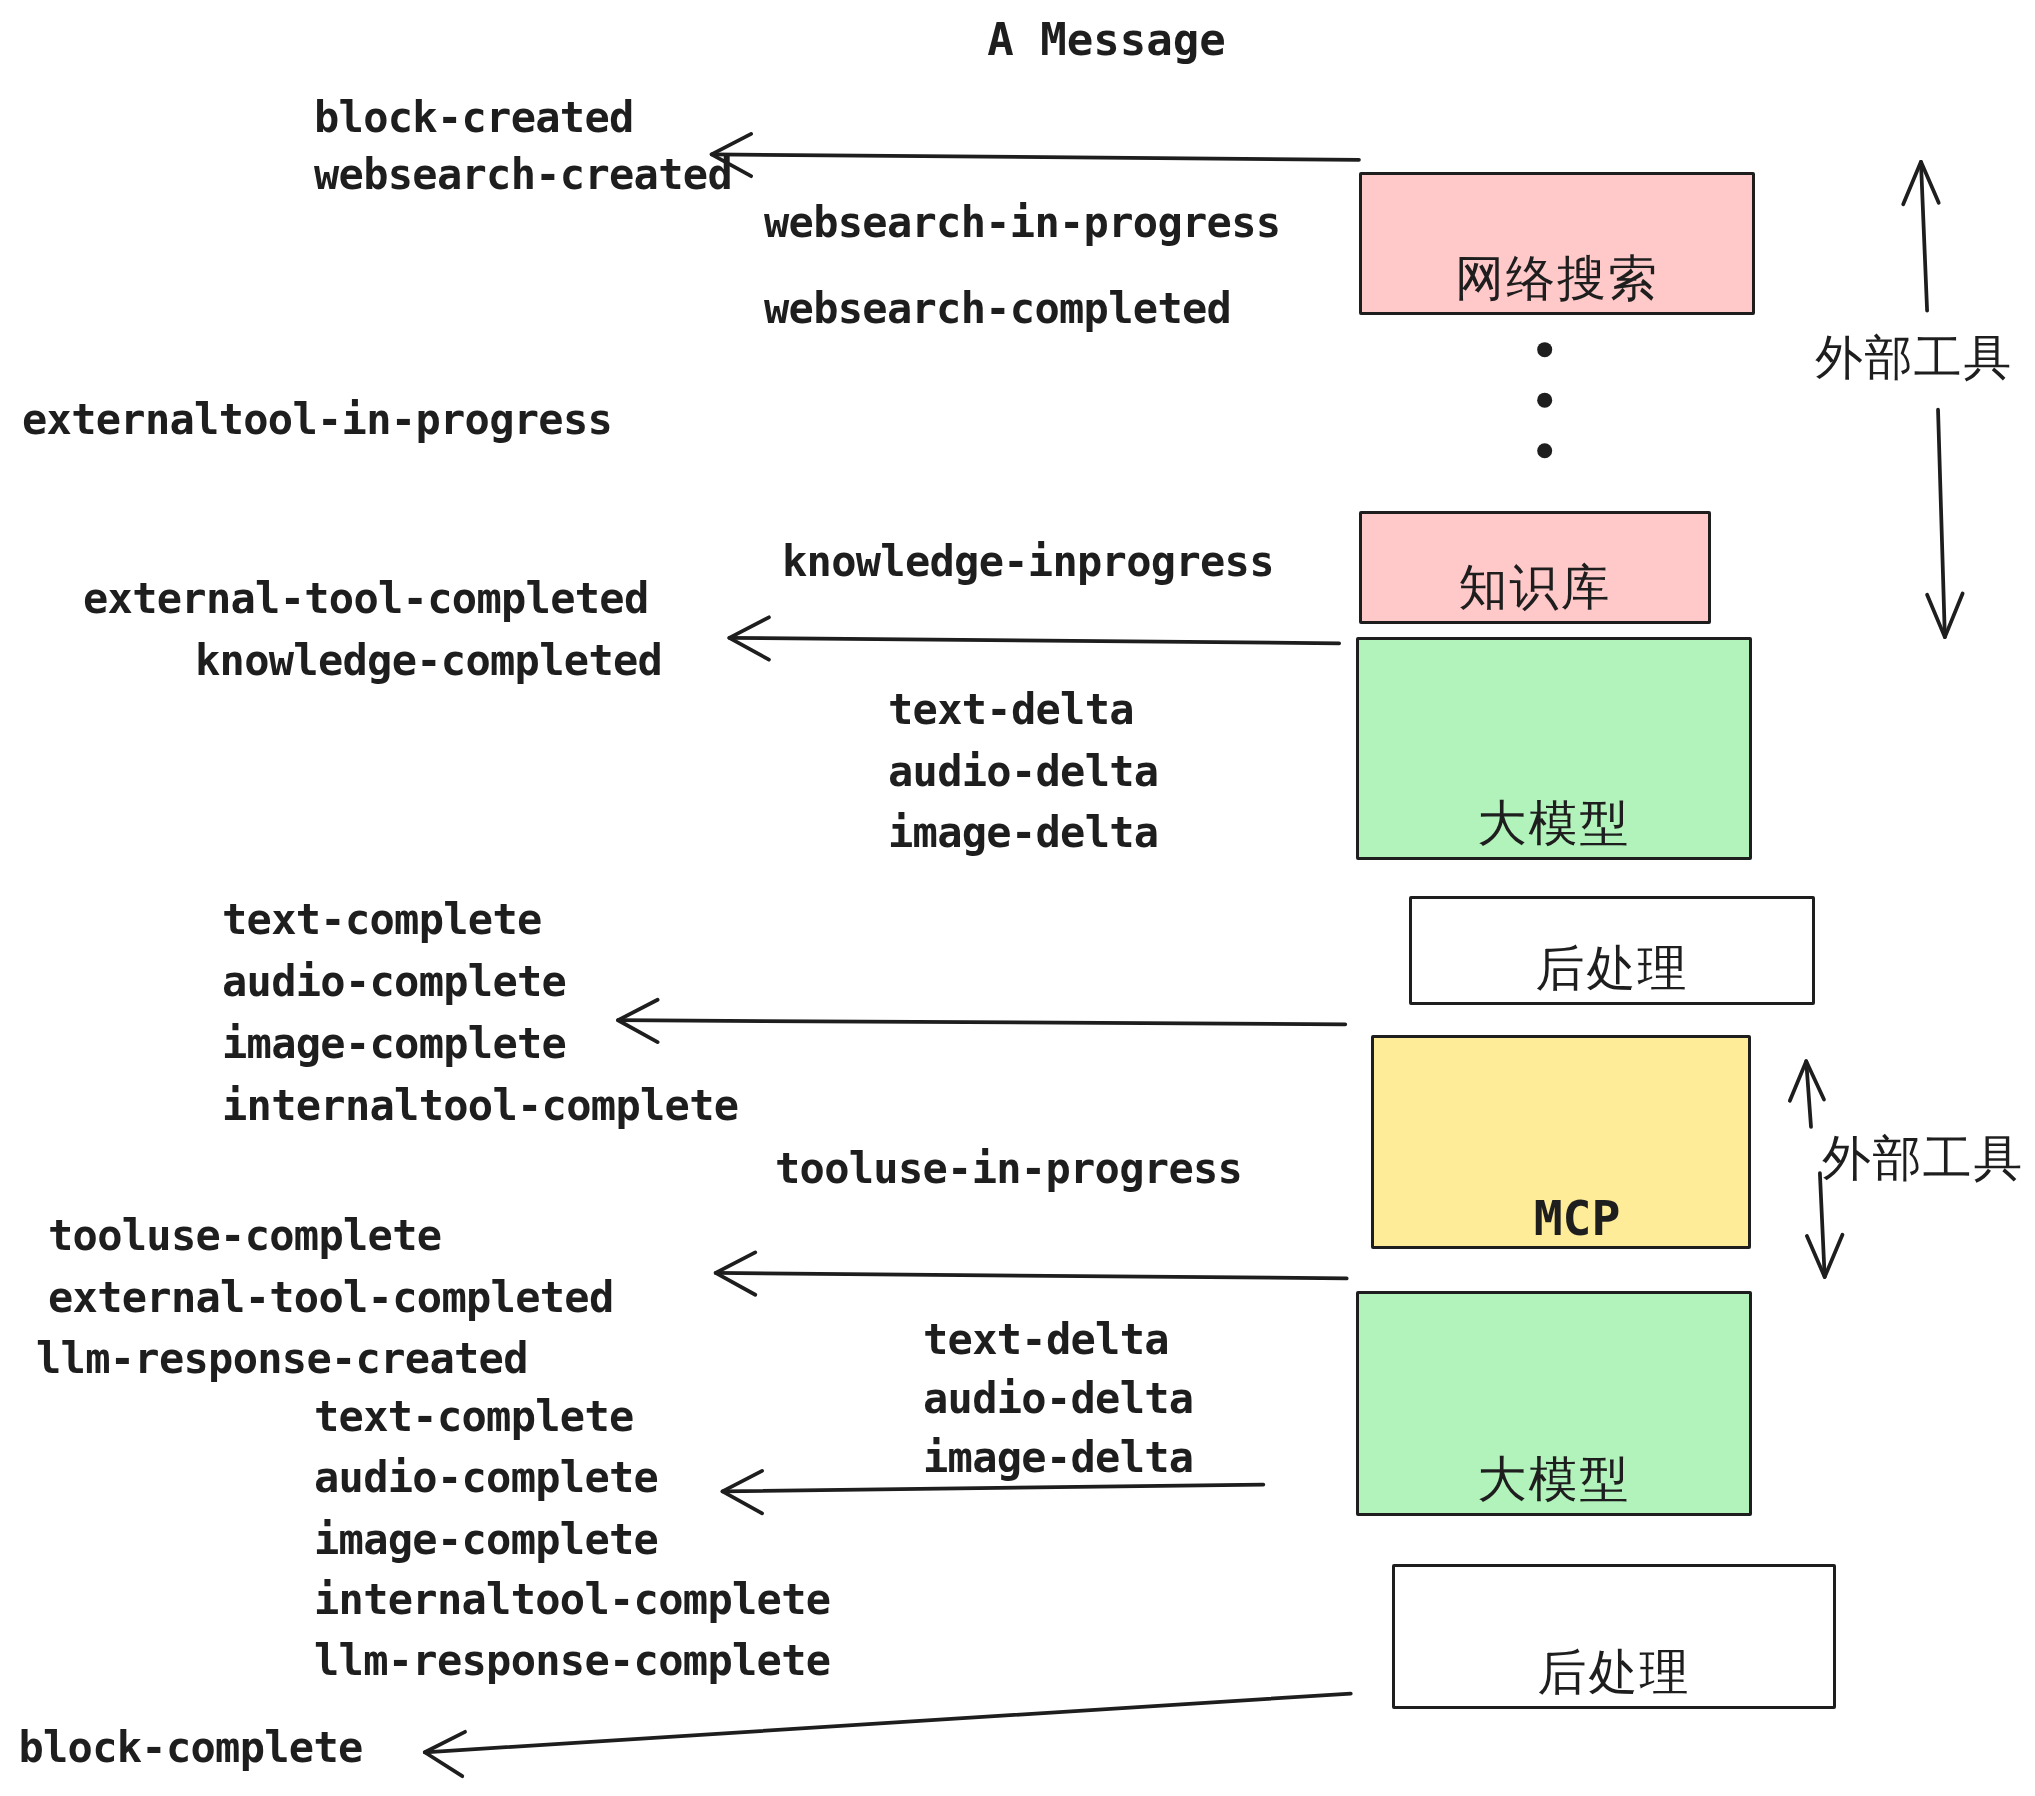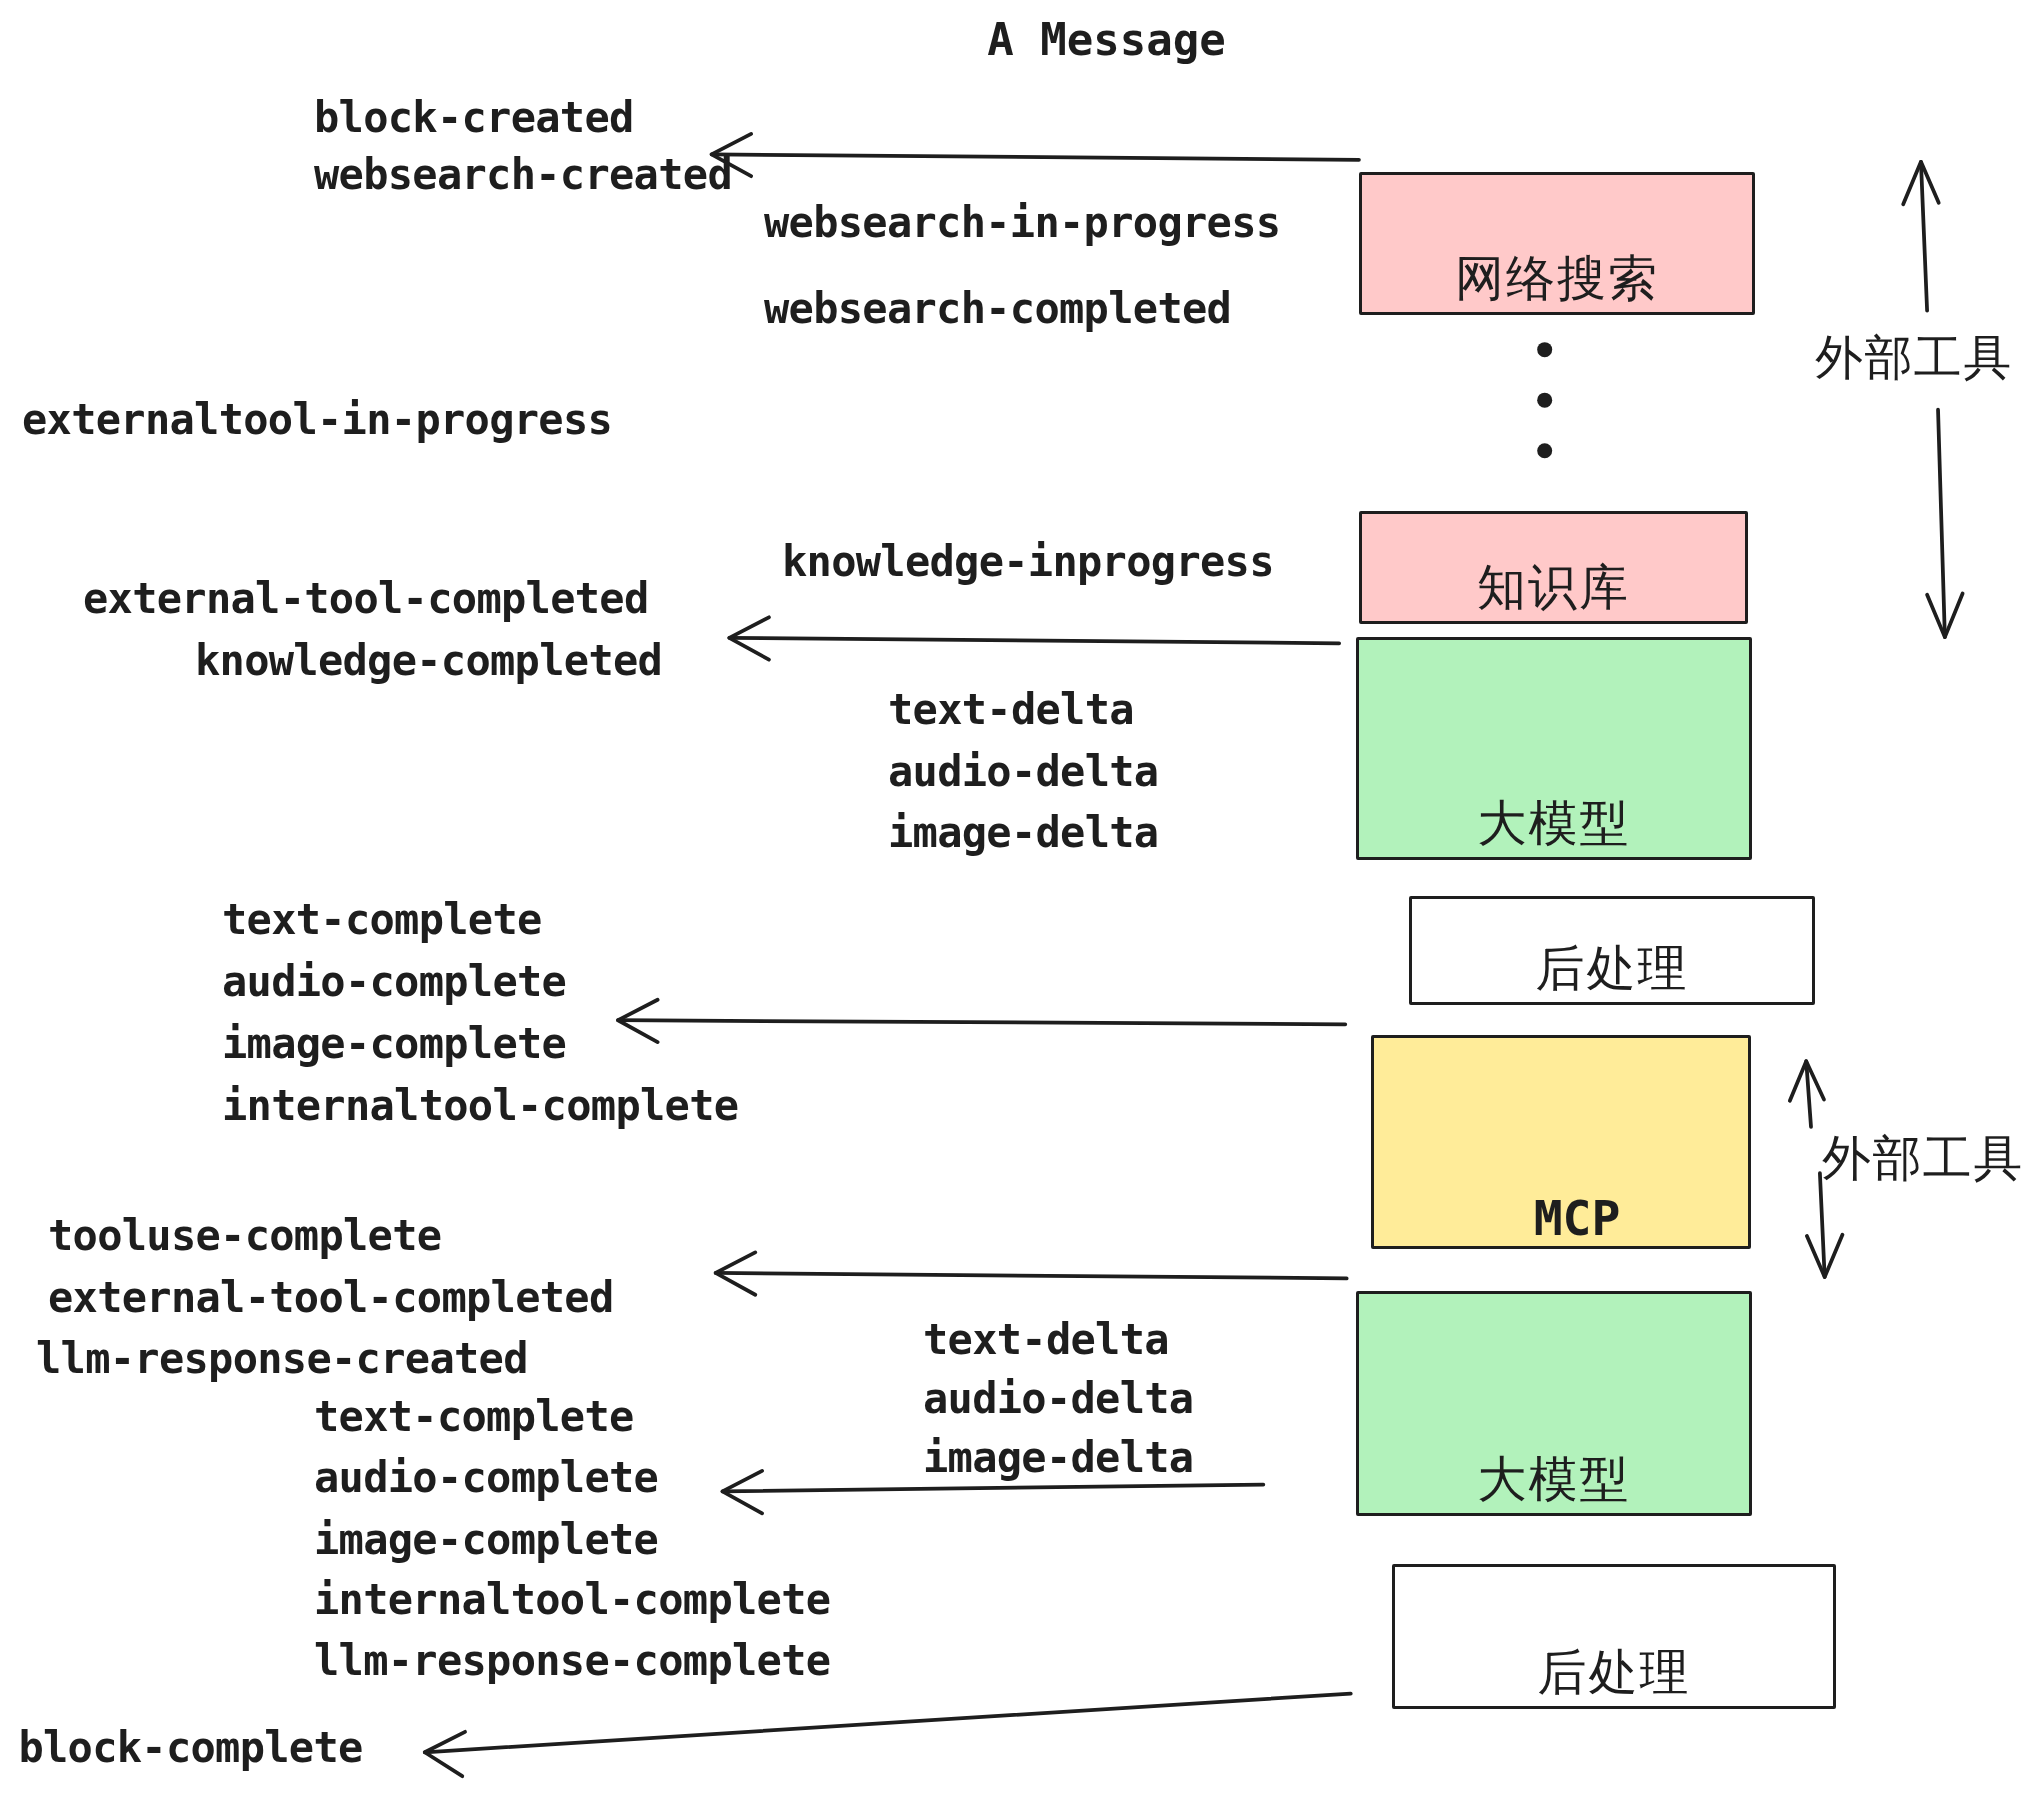--- a/index.html
+++ b/index.html
@@ -77,37 +77,38 @@
   <div class="evt" style="left:782px;top:540px;">knowledge-inprogress</div>
   <div class="evt" style="left:83px;top:577px;">external-tool-completed</div>
   <div class="evt" style="left:195px;top:639px;">knowledge-completed</div>
   <div class="evt" style="left:888px;top:688px;">text-delta</div>
   <div class="evt" style="left:888px;top:750px;">audio-delta</div>
   <div class="evt" style="left:888px;top:811px;">image-delta</div>
   <div class="evt" style="left:222px;top:898px;">text-complete</div>
   <div class="evt" style="left:222px;top:960px;">audio-complete</div>
   <div class="evt" style="left:222px;top:1022px;">image-complete</div>
   <div class="evt" style="left:222px;top:1084px;">internaltool-complete</div>
+  <div class="evt" style="left:775px;top:1147px;">tooluse-in-progress</div>
   <div class="evt" style="left:48px;top:1214px;">tooluse-complete</div>
   <div class="evt" style="left:48px;top:1276px;">external-tool-completed</div>
   <div class="evt" style="left:36px;top:1337px;">llm-response-created</div>
   <div class="evt" style="left:923px;top:1318px;">text-delta</div>
   <div class="evt" style="left:923px;top:1377px;">audio-delta</div>
   <div class="evt" style="left:923px;top:1436px;">image-delta</div>
   <div class="evt" style="left:314px;top:1395px;">text-complete</div>
   <div class="evt" style="left:314px;top:1456px;">audio-complete</div>
   <div class="evt" style="left:314px;top:1518px;">image-complete</div>
   <div class="evt" style="left:314px;top:1578px;">internaltool-complete</div>
   <div class="evt" style="left:314px;top:1639px;">llm-response-complete</div>
   <div class="evt" style="left:18.4px;top:1726px;">block-complete</div>
 
   <div class="box pink" style="left:1359px;top:172px;width:396px;height:143px;">
     <span class="lbl">网络搜索</span>
   </div>
-  <div class="box pink" style="left:1359px;top:511px;width:389px;height:113px;">
+  <div class="box pink" style="left:1359px;top:511px;width:352px;height:113px;">
     <span class="lbl">知识库</span>
   </div>
   <div class="box green" style="left:1356px;top:637px;width:396px;height:223px;">
     <span class="lbl">大模型</span>
   </div>
   <div class="box white" style="left:1373px;top:896px;width:406px;height:109px;">
     <span class="lbl">后处理</span>
   </div>
   <div class="box yellow mcp" style="left:1371px;top:1035px;width:380px;height:214px;">
     <span class="lbl">MCP</span>

